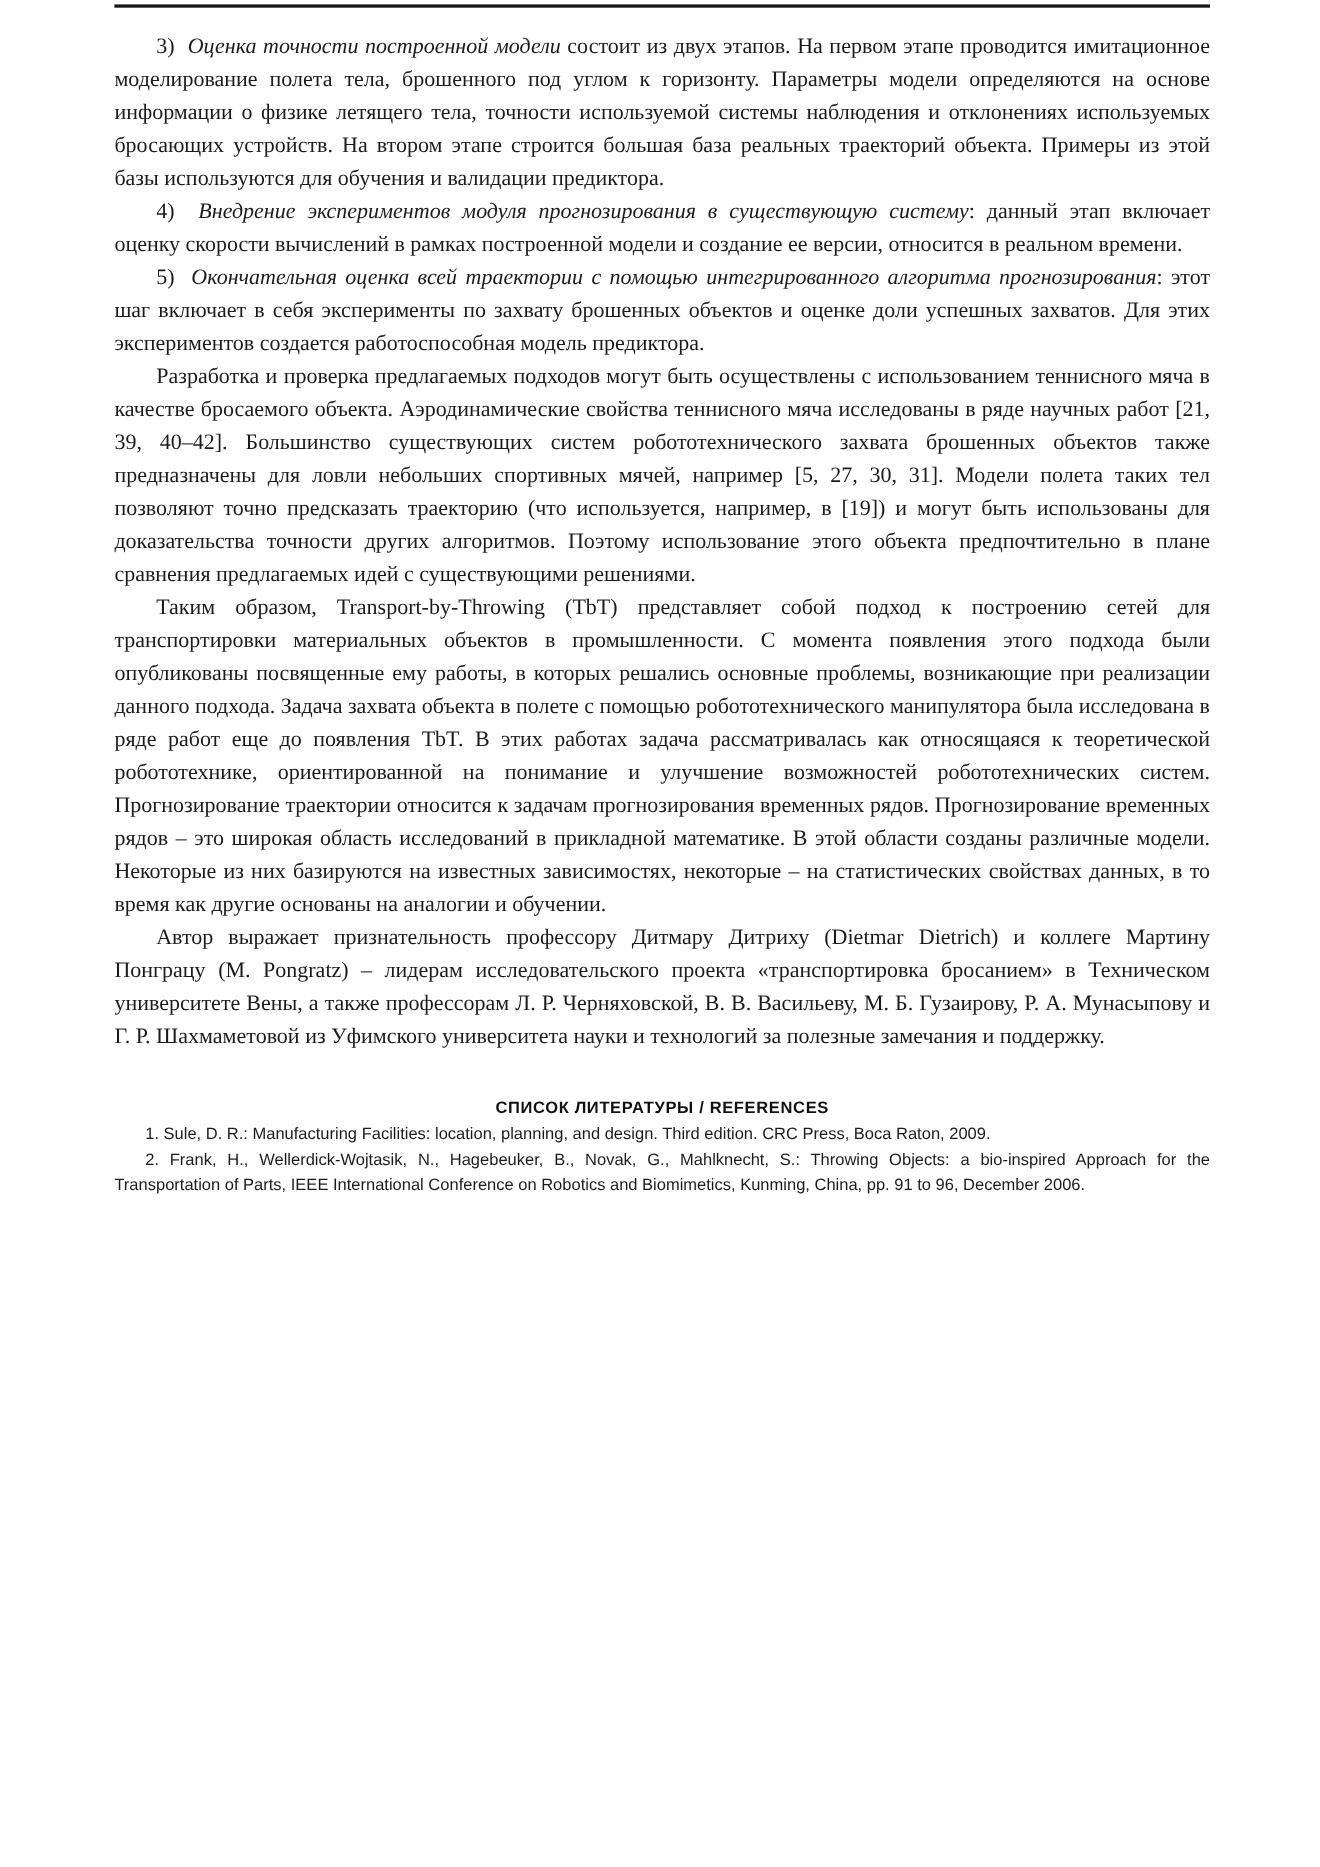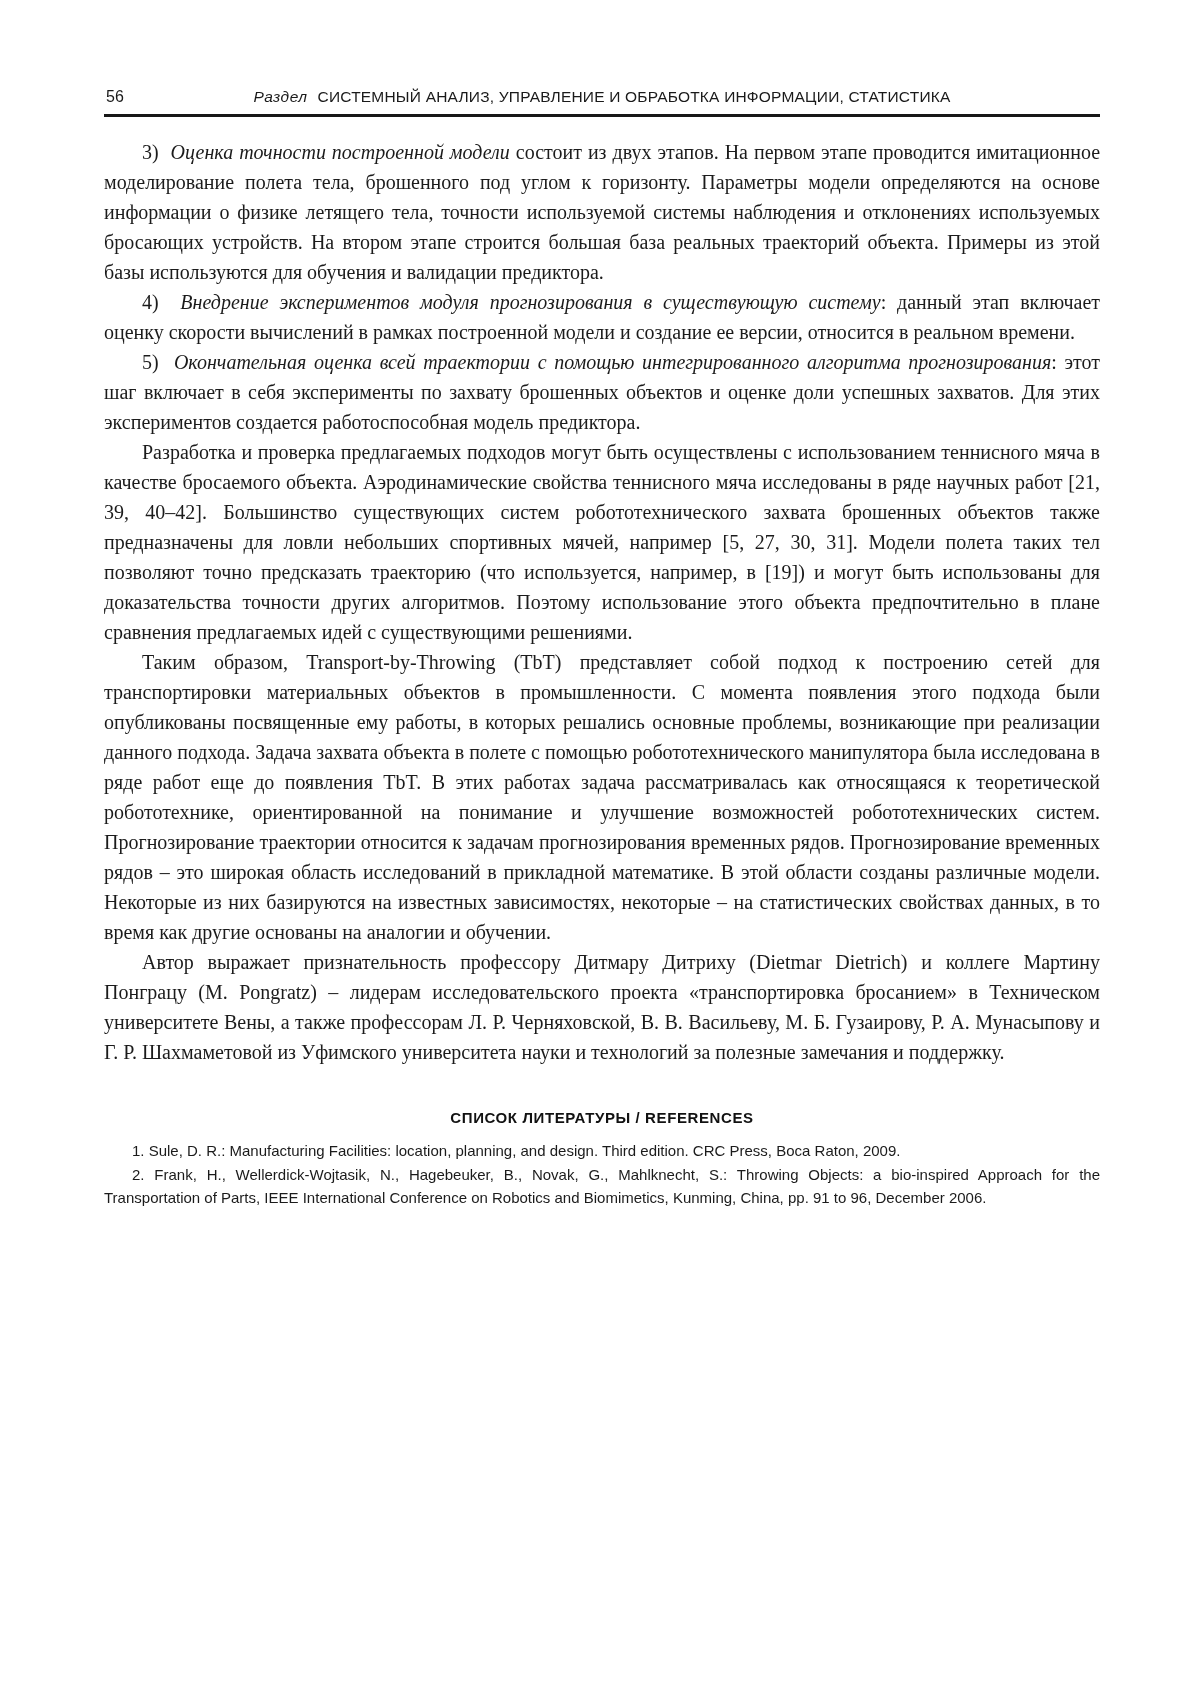--- a/index.html
+++ b/index.html
@@ -67,34 +67,29 @@
     font-size: 15px;
     line-height: 22.5px;
     text-align: justify;
     color: #1b1b1b;
   }
   .ref-heading {
     font-weight: bold;
     text-align: center;
     font-size: 15px;
     letter-spacing: 0.6px;
-    margin-bottom: 10px;
     color: #111111;
   }
   .references p { margin: 0 0 2px 0; text-indent: 28px; }
 </style>
 </head>
 <body>
 
 <div class="page">
 
-  <div class="running-head">
-    <span class="page-num">56</span>
-    <span class="sec-label">Раздел</span><span class="sec-title">СИСТЕМНЫЙ АНАЛИЗ, УПРАВЛЕНИЕ И ОБРАБОТКА ИНФОРМАЦИИ, СТАТИСТИКА</span>
-  </div>
   <hr class="head-rule">
 
   <div class="content">
 
     <p><span>3)</span>&nbsp;&nbsp;<span class="lead-italic">Оценка точности построенной модели</span><span> состоит из двух этапов. На первом этапе проводится имитационное моделирование полета тела, брошенного под углом к горизонту. Параметры модели определяются на основе информации о физике летящего тела, точности используемой системы наблюдения и отклонениях используемых бросающих устройств. На втором этапе строится большая база реальных траекторий объекта. Примеры из этой базы используются для обучения и валидации предиктора.</span></p>
 
     <p><span>4)</span>&nbsp;&nbsp;<span class="lead-italic">Внедрение экспериментов модуля прогнозирования в существующую систему</span><span>: данный этап включает оценку скорости вычислений в рамках построенной модели и создание ее версии, относится в реальном времени.</span></p>
 
     <p><span>5)</span>&nbsp;&nbsp;<span class="lead-italic">Окончательная оценка всей траектории с помощью интегрированного алгоритма прогнозирования</span><span>: этот шаг включает в себя эксперименты по захвату брошенных объектов и оценке доли успешных захватов. Для этих экспериментов создается работоспособная модель предиктора.</span></p>
 

